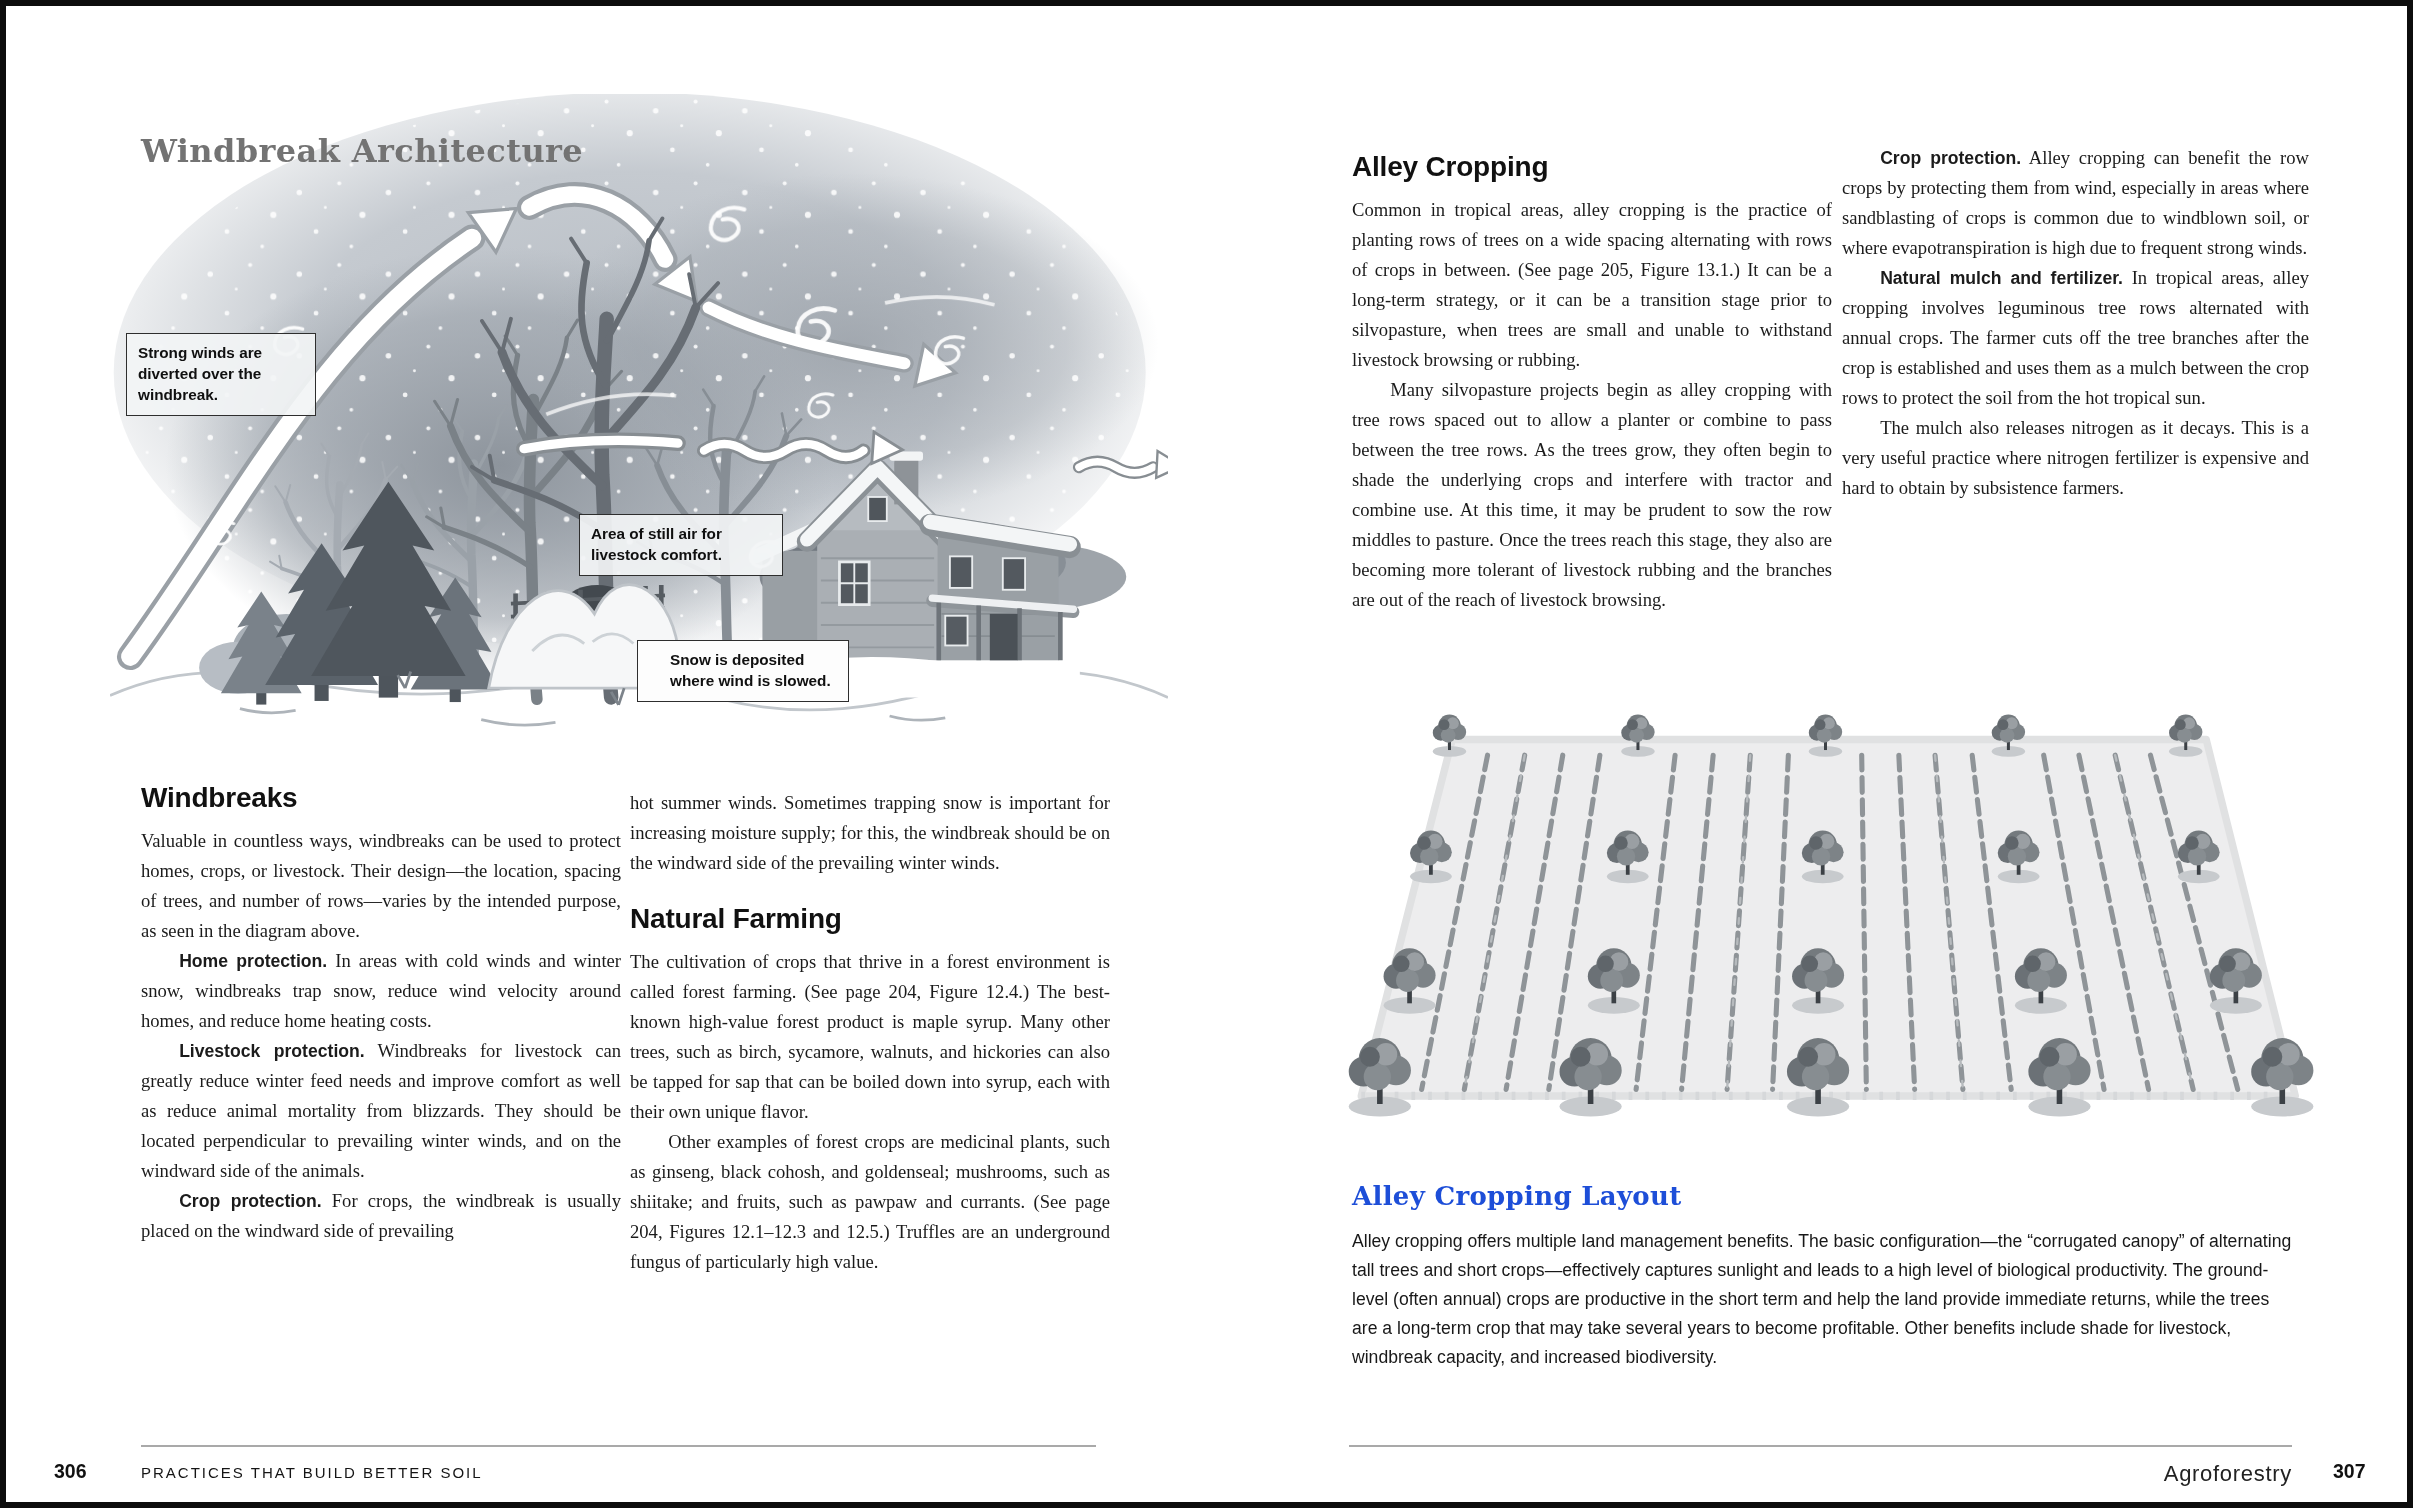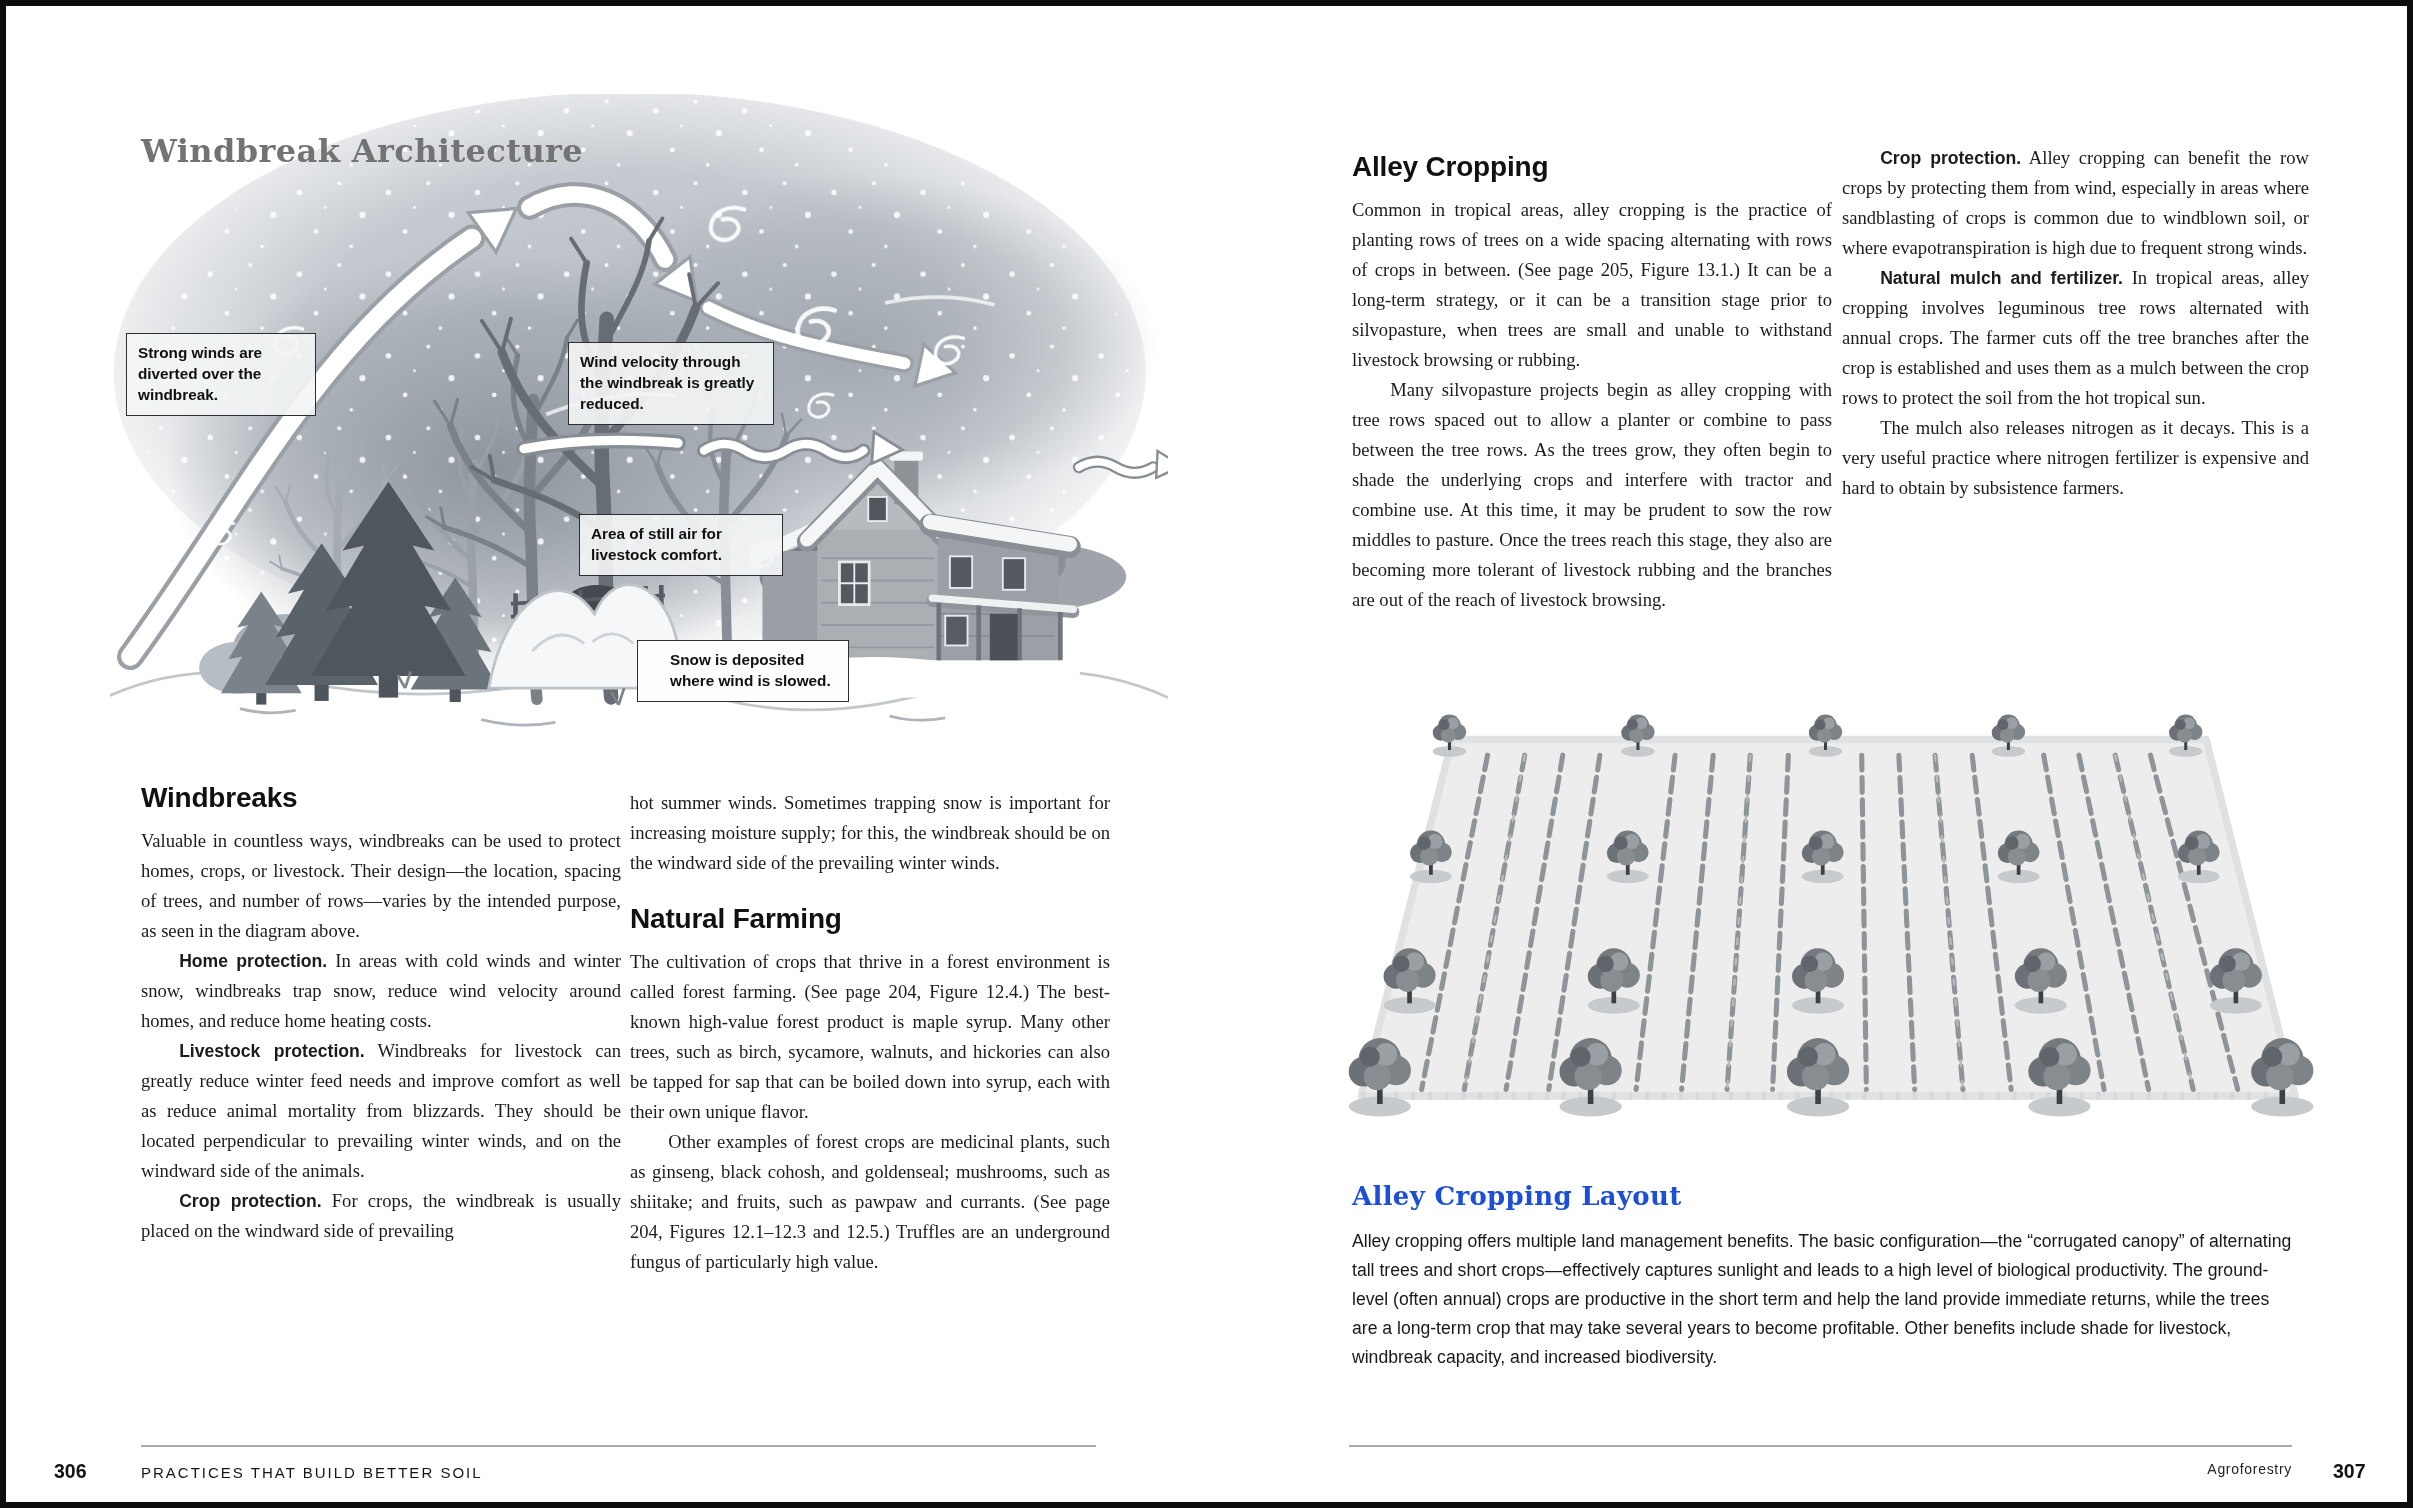--- a/index.html
+++ b/index.html
@@ -49,21 +49,21 @@
   .pgnum{
     position:absolute; font-family:"Liberation Sans", sans-serif;
     font-weight:700; font-size:19.5px; color:#111;
   }
   .runhead{
     position:absolute; font-family:"Liberation Sans", sans-serif;
     font-size:15px; letter-spacing:2px; color:#151515;
   }
   .runhead-r{
     position:absolute; font-family:"Liberation Sans", sans-serif;
-    font-size:14px; letter-spacing:0.7px; color:#222; text-align:right;
+    font-size:22px; letter-spacing:0.7px; color:#222; text-align:right;
   }
   svg{display:block;}
 </style>
 </head>
 <body>
 
 <div id="book">
 
   <div class="abs" style="left:104px;top:88px;width:1058px;height:650px;">
     <svg viewBox="0 0 1140 700" width="1058" height="650">
@@ -224,23 +224,20 @@
 
       <g stroke="#aeb4ba" stroke-width="3" fill="none">
         <path d="M140 662 q 30 8 60 2 M400 674 q 40 10 80 3 M840 670 q 30 8 60 2"></path>
         <path d="M318 640 l 6 -18 m -6 18 l -8 -14 M548 658 l 6 -18 m -6 18 l -8 -14" stroke="#7d848b"></path>
       </g>
     </svg>
 
     <div class="callout" style="left:16px;top:239px;width:190px;">
       <span>Strong winds are diverted over the windbreak.</span>
     </div>
-    <div class="callout" style="left:458px;top:248px;width:206px;">
-      <span>Wind velocity through the windbreak is greatly reduced.</span>
-    </div>
     <div class="callout" style="left:469px;top:420px;width:204px;">
       <span>Area of still air for livestock comfort.</span>
     </div>
     <div class="callout solid" style="left:527px;top:546px;width:212px;">
       <span>Snow is deposited where wind is slowed.</span>
     </div>
   </div>
 
   <h1 class="slab-title abs" style="left:135px;top:126px;">Windbreak Architecture</h1>
 

